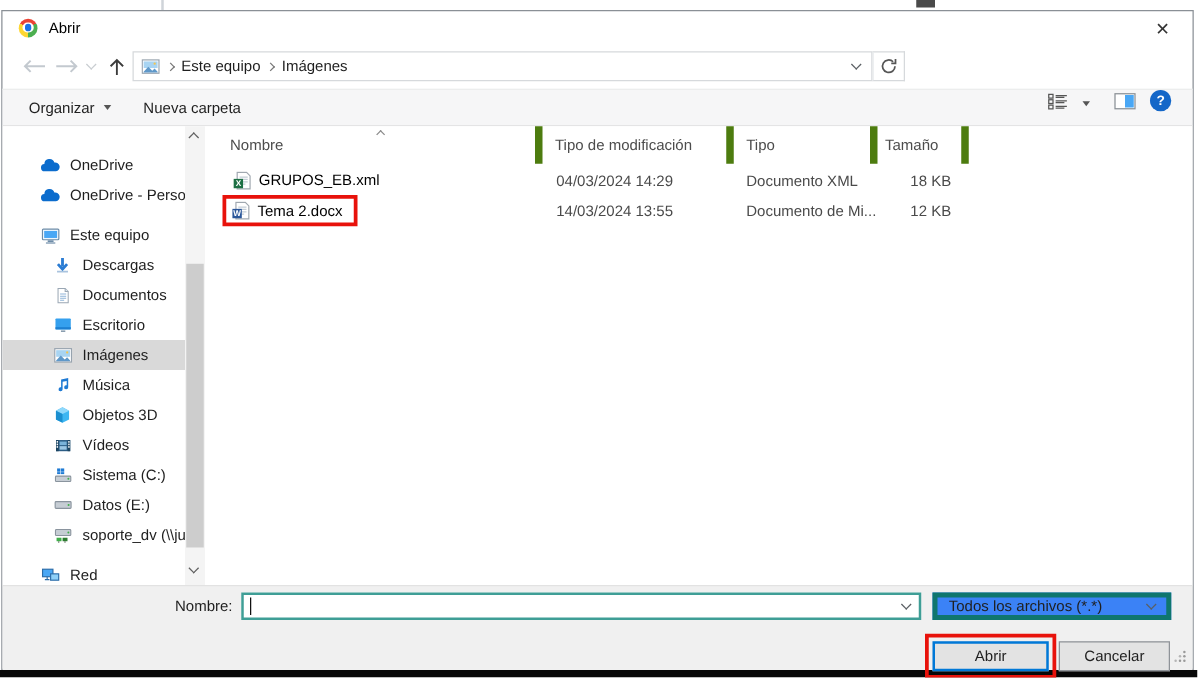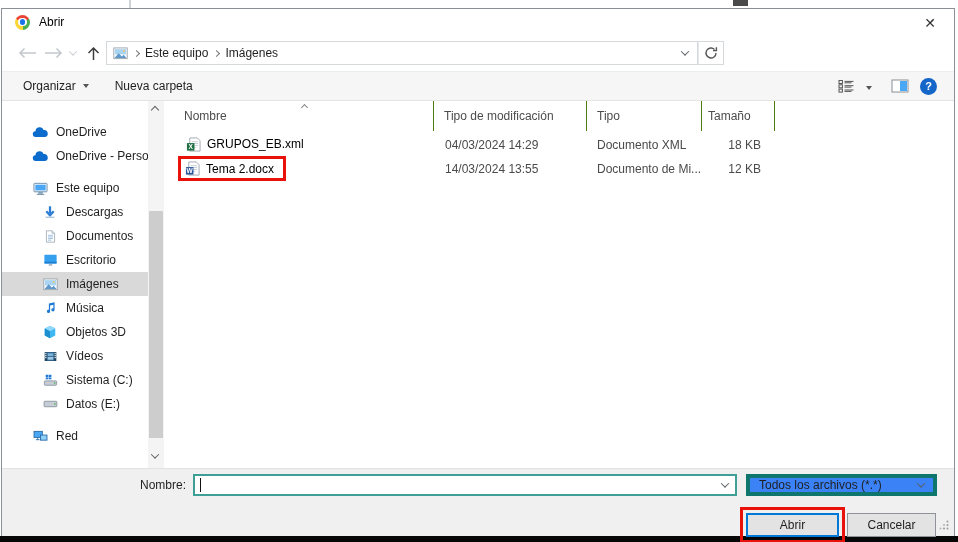--- a/index.html
+++ b/index.html
@@ -29,21 +29,21 @@
   .crumb-icon{width:18px;height:14px;display:flex;align-items:center;margin-right:3px;}
   .crumb{padding:0 6px;white-space:nowrap;}
   .addr-dd{margin-left:auto;width:24px;height:22px;display:flex;align-items:center;justify-content:center;}
   .refresh-box{width:26px;height:24px;border:1px solid #d6d9dc;border-left:1px solid #e7eaec;display:flex;align-items:center;justify-content:center;flex:none;}
   .searchbox{margin-left:7px;height:24px;border:1px solid #d6d9dc;background:#fff;flex:1;display:flex;align-items:center;}
   .search-input{flex:1;min-width:0;border:none;outline:none;background:transparent;font-family:"Liberation Sans",sans-serif;font-size:12px;color:#333;padding-left:8px;}
   .search-input::placeholder{color:#8f9499;}
   .search-mag{margin:0 8px 0 4px;flex:none;display:flex;}
 
   
-  .toolbar{position:relative;height:30px;background:#f6f6f7;border-top:1px solid #eceded;border-bottom:1px solid #e4e4e5;display:flex;align-items:center;padding-left:21px;}
+  .toolbar{position:relative;height:30px;background:#f6f6f7;border-top:1px solid #eceded;border-bottom:1px solid #e4e4e5;display:flex;padding-left:21px;}
   .tb-btn{display:flex;align-items:center;gap:7px;color:#1f1f1f;}
   .newfolder{margin-left:26px;}
   .tb-right{position:absolute;right:17px;display:flex;align-items:center;gap:11px;}
   .help-icon{width:17px;height:17px;border-radius:50%;background:#1467c8;color:#fff;font-weight:bold;font-size:11px;display:flex;align-items:center;justify-content:center;}
 
   
   .chev{display:inline-block;width:6px;height:6px;border-right:1.4px solid #5a5f63;border-bottom:1.4px solid #5a5f63;}
   .chev.down{transform:rotate(45deg) translate(-1px,-1px);}
   .chev.right{transform:rotate(-45deg);width:5px;height:5px;border-color:#777;}
   .chev.up{transform:rotate(-135deg);}
@@ -61,21 +61,21 @@
   .side-item .icon{width:16px;height:16px;display:flex;align-items:center;justify-content:center;flex:none;}
 
   .side-scroll{position:absolute;left:146px;top:0;width:16px;height:367px;background:#f4f4f4;}
   .scroll-up{position:absolute;top:6px;left:4px;}
   .scroll-down{position:absolute;bottom:9px;left:4px;}
   .scroll-thumb{position:absolute;top:110px;left:1px;width:14px;height:227px;background:#cdcdcd;}
   .side-scroll .chev{border-color:#606060;}
 
   .filelist{position:absolute;left:162px;top:0;right:0;height:367px;}
   .fl-header{display:grid;grid-template-columns:270px 153px 115px 73px;height:30px;color:#4c4c4c;}
-  .hcell{height:30px;line-height:30px;border-right:1px solid #4d7c0f;padding-left:10px;position:relative;white-space:nowrap;overflow:hidden;}
+  .hcell{height:30px;line-height:30px;border-right:6px solid #4d7c0f;padding-left:10px;position:relative;white-space:nowrap;overflow:hidden;}
   .hcell.c0{padding-left:20px;}
   .hcell.c3{padding-left:6px;}
   .sort-caret{position:absolute;top:4px;left:138px;width:5px;height:5px;border-color:#888;border-width:1.2px;}
   .fl-rows{margin-top:3px;}
   .frow{display:grid;grid-template-columns:270px 153px 115px 73px;height:22px;align-items:center;color:#4a4a4a;}
   .name-wrap{display:inline-flex;align-items:center;gap:6px;margin-left:20px;height:18px;color:#000000;width:max-content;max-width:245px;padding:0 7px 0 2px;white-space:nowrap;}
   .name-wrap.annotated{border:3px solid #e8120b;margin-left:14px;padding:0 9px 0 4px;height:25px;}
   .name-wrap .icon{display:flex;flex:none;}
   .fdate{padding-left:11px;}
   .ftype{padding-left:10px;white-space:nowrap;}
@@ -308,20 +308,32 @@
   </div>
         <div class="side-item lvl1">
     <span class="icon">
             <svg width="15" height="10" viewBox="0 0 16 11">
               <rect x="1" y="2.5" width="14" height="6" rx="0.8" fill="#c6cdd4" stroke="#8a949e"></rect>
               <circle cx="12.8" cy="5.5" r="0.9" fill="#3fae49"></circle>
             </svg>
           </span>
     <span class="side-label">Datos (E:)</span>
   </div>
+        <div class="side-item lvl1">
+    <span class="icon">
+            <svg width="15" height="14" viewBox="0 0 16 16">
+              <rect x="1" y="3" width="14" height="5.5" rx="0.8" fill="#c6cdd4" stroke="#8a949e"></rect>
+              <circle cx="12.8" cy="5.7" r="0.9" fill="#3fae49"></circle>
+              <rect x="2" y="10.5" width="4.5" height="3.2" fill="#3fae49"></rect>
+              <rect x="7.5" y="10.5" width="4.5" height="3.2" fill="#2e7d32"></rect>
+              <path d="M4 13.7v1.3M9.7 13.7v1.3" stroke="#5a6b5a"></path>
+            </svg>
+          </span>
+    <span class="side-label">soporte_dv (\\ju</span>
+  </div>
         <div class="side-item lvl0 group-gap">
     <span class="icon">
             <svg width="15" height="12" viewBox="0 0 16 13">
               <rect x="1" y="1.5" width="9" height="6.5" fill="#49a7f5" stroke="#2b6ca8"></rect>
               <rect x="8" y="5.5" width="7" height="5.5" fill="#8fd0f8" stroke="#2b6ca8"></rect>
               <path d="M3 10.5h4M5 8v2.5" stroke="#2b6ca8"></path>
             </svg>
           </span>
     <span class="side-label">Red</span>
   </div>

